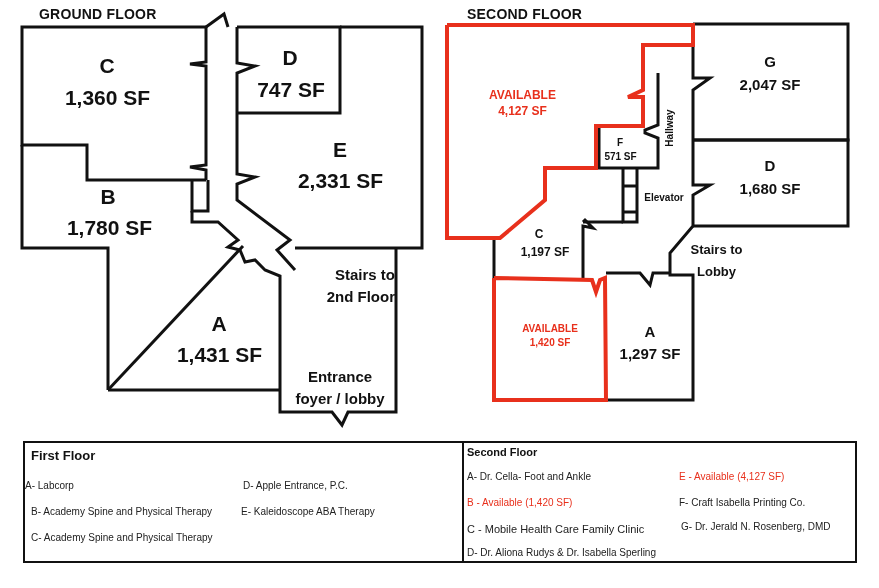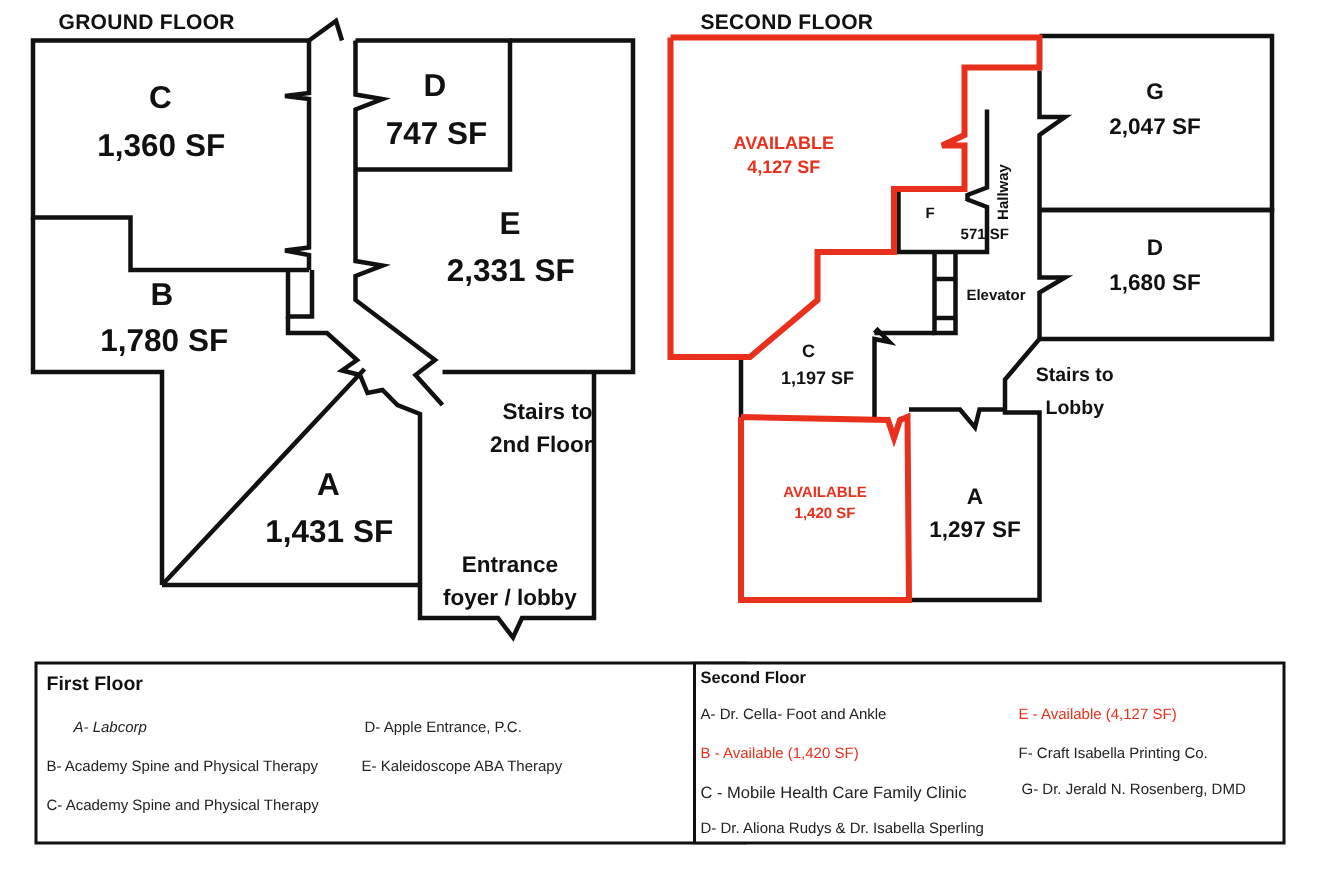--- a/index.html
+++ b/index.html
@@ -92,40 +92,40 @@
 <div class="lbl sm red" style="left:470px; top:87px; width:105px;">AVAILABLE</div>
 <div class="lbl sm red" style="left:470px; top:103px; width:105px;">4,127 SF</div>
 
 <div class="lbl med" style="left:755px; top:51px; width:30px;">G</div>
 <div class="lbl med" style="left:725px; top:74px; width:90px;">2,047 SF</div>
 
 <div class="lbl med" style="left:755px; top:155px; width:30px;">D</div>
 <div class="lbl med" style="left:725px; top:178px; width:90px;">1,680 SF</div>
 
 <div class="lbl xs" style="left:610px; top:136px; width:20px;">F</div>
-<div class="lbl xs" style="left:598px; top:150px; width:45px;padding-left:36px;">571 SF</div>
+<div class="lbl xs" style="left:598px; top:150px; width:45px;">571 SF</div>
 
 <div class="lbl xs vert" style="left:645px; top:121px; width:50px;">Hallway</div>
 <div class="lbl xs" style="left:639px; top:191px; width:50px;">Elevator</div>
 
 <div class="lbl sm" style="left:529px; top:226px; width:20px;">C</div>
 <div class="lbl sm" style="left:510px; top:244px; width:70px;">1,197 SF</div>
 
 <div class="lbl sm" style="left:684px; top:242px; width:65px; font-size:13px;">Stairs to</div>
 <div class="lbl sm" style="left:684px; top:264px; width:65px; font-size:13px;">Lobby</div>
 
 <div class="lbl xs red" style="left:510px; top:322px; width:80px;">AVAILABLE</div>
 <div class="lbl xs red" style="left:510px; top:336px; width:80px;">1,420 SF</div>
 
 <div class="lbl med" style="left:635px; top:321px; width:30px;">A</div>
 <div class="lbl med" style="left:610px; top:343px; width:80px;">1,297 SF</div>
 
 <div class="legend" style="left:23px; top:441px; width:475px; height:122px;">
   <div class="lt" style="left:6px; top:5px;">First Floor</div>
-  <div class="li" style="left:24px; top:37px;font-style:italic;">A- Labcorp</div>
+  <div class="li" style="left:0; top:37px;">A- Labcorp</div>
   <div class="li" style="left:6px; top:63px;">B- Academy Spine and Physical Therapy</div>
   <div class="li" style="left:6px; top:89px;">C- Academy Spine and Physical Therapy</div>
   <div class="li" style="left:218px; top:37px;">D- Apple Entrance, P.C.</div>
   <div class="li" style="left:216px; top:63px;">E- Kaleidoscope ABA Therapy</div>
 </div>
 
 <div class="legend" style="left:462px; top:441px; width:395px; height:122px;">
   <div class="lt" style="left:3px; top:3px; font-size:11px;">Second Floor</div>
   <div class="li" style="left:3px; top:28px;">A- Dr. Cella- Foot and Ankle</div>
   <div class="li red" style="left:3px; top:54px;">B - Available (1,420 SF)</div>

